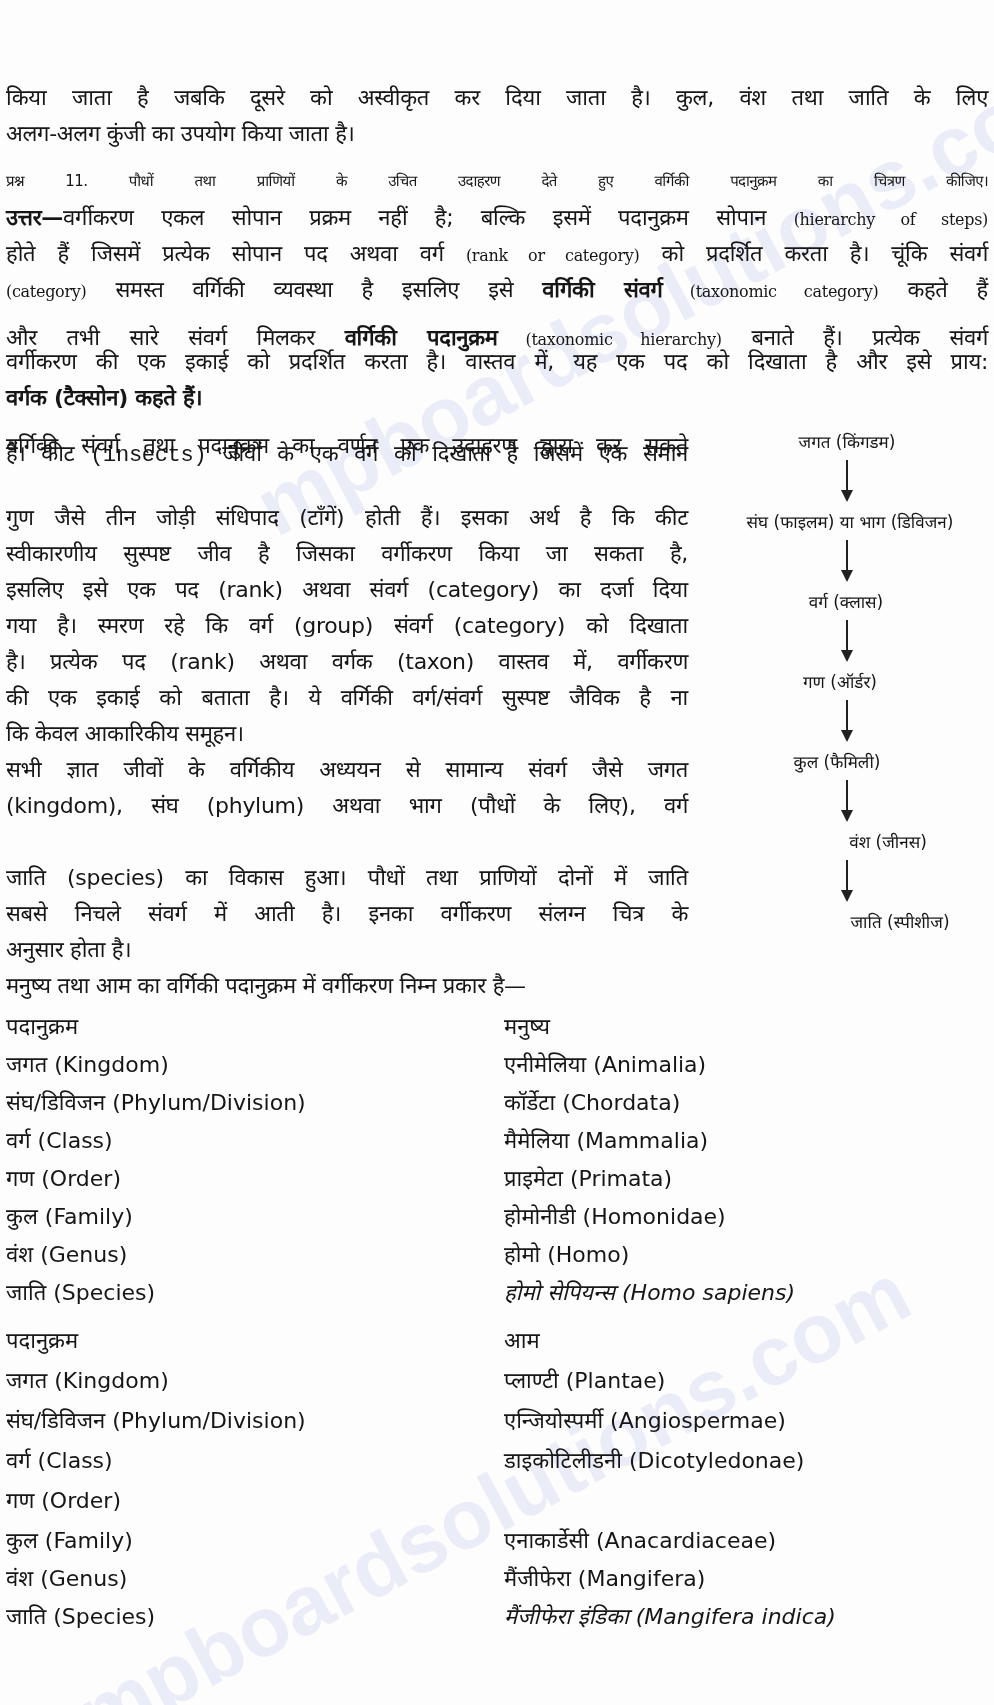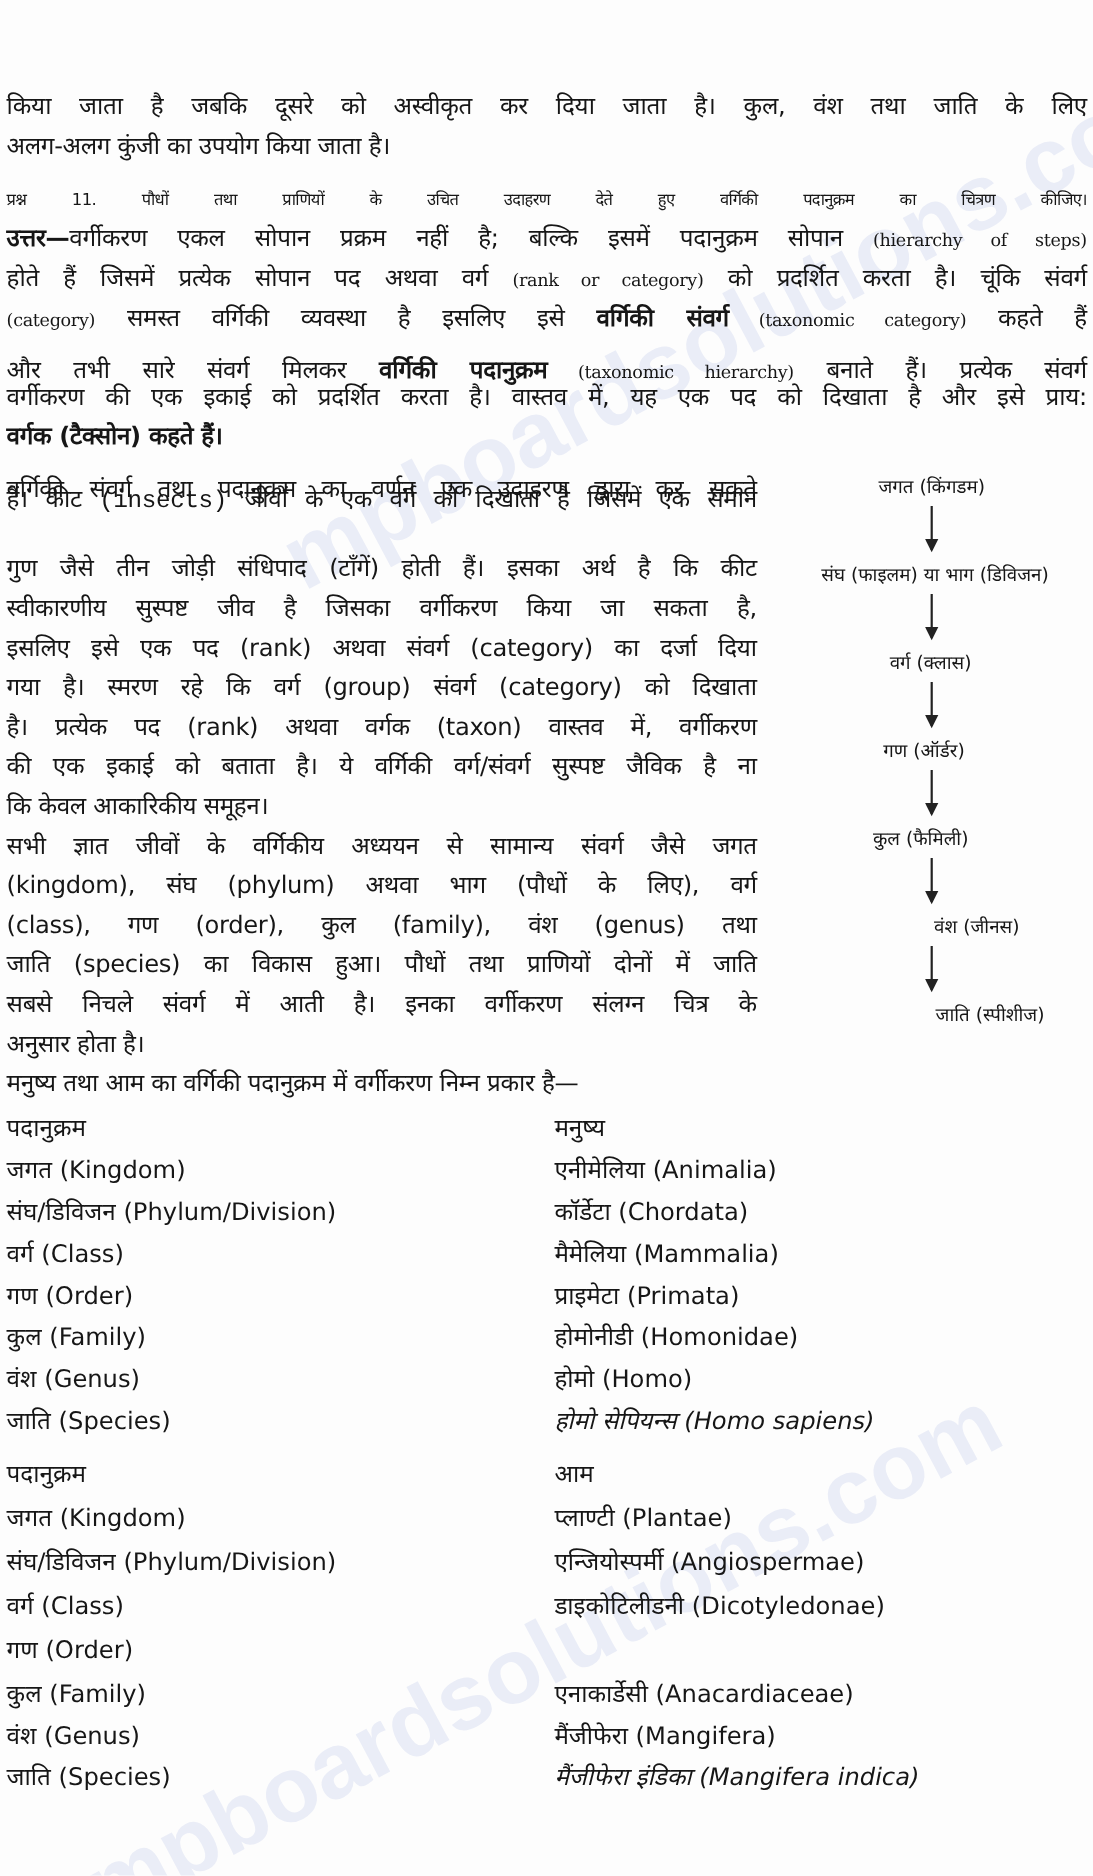--- a/index.html
+++ b/index.html
@@ -74,21 +74,20 @@
   <div class="line narrow" style="top:500px;">गुण जैसे तीन जोड़ी संधिपाद (टाँगें) होती हैं। इसका अर्थ है कि कीट</div>
   <div class="line narrow" style="top:536px;">स्वीकारणीय सुस्पष्ट जीव है जिसका वर्गीकरण किया जा सकता है,</div>
   <div class="line narrow" style="top:572px;">इसलिए इसे एक पद (rank) अथवा संवर्ग (category) का दर्जा दिया</div>
   <div class="line narrow" style="top:608px;">गया है। स्मरण रहे कि वर्ग (group) संवर्ग (category) को दिखाता</div>
   <div class="line narrow" style="top:644px;">है। प्रत्येक पद (rank) अथवा वर्गक (taxon) वास्तव में, वर्गीकरण</div>
   <div class="line narrow" style="top:680px;">की एक इकाई को बताता है। ये वर्गिकी वर्ग/संवर्ग सुस्पष्ट जैविक है ना</div>
   <div class="line" style="top:716px;">कि केवल आकारिकीय समूहन।</div>
 
   <div class="line narrow" style="top:752px;">सभी ज्ञात जीवों के वर्गिकीय अध्ययन से सामान्य संवर्ग जैसे जगत</div>
   <div class="line narrow" style="top:788px;">(kingdom), संघ (phylum) अथवा भाग (पौधों के लिए), वर्ग</div>
-  <div class="line narrow" style="top:824px;">(class), गण (order), कुल (family), वंश (genus) तथा</div>
   <div class="line narrow" style="top:860px;">जाति (species) का विकास हुआ। पौधों तथा प्राणियों दोनों में जाति</div>
   <div class="line narrow" style="top:896px;">सबसे निचले संवर्ग में आती है। इनका वर्गीकरण संलग्न चित्र के</div>
   <div class="line" style="top:932px;">अनुसार होता है।</div>
 
   <div class="line" style="top:968px;">मनुष्य तथा आम का वर्गिकी पदानुक्रम में वर्गीकरण निम्न प्रकार है—</div>
 
   <div class="flow">
     <div class="node" style="left:147px; top:0px;">जगत (किंगडम)</div>
     <div class="arrow" style="left:146px; top:30px; height:40px;"></div>
     <div class="node" style="left:150px; top:80px;">संघ (फाइलम) या भाग (डिविजन)</div>

